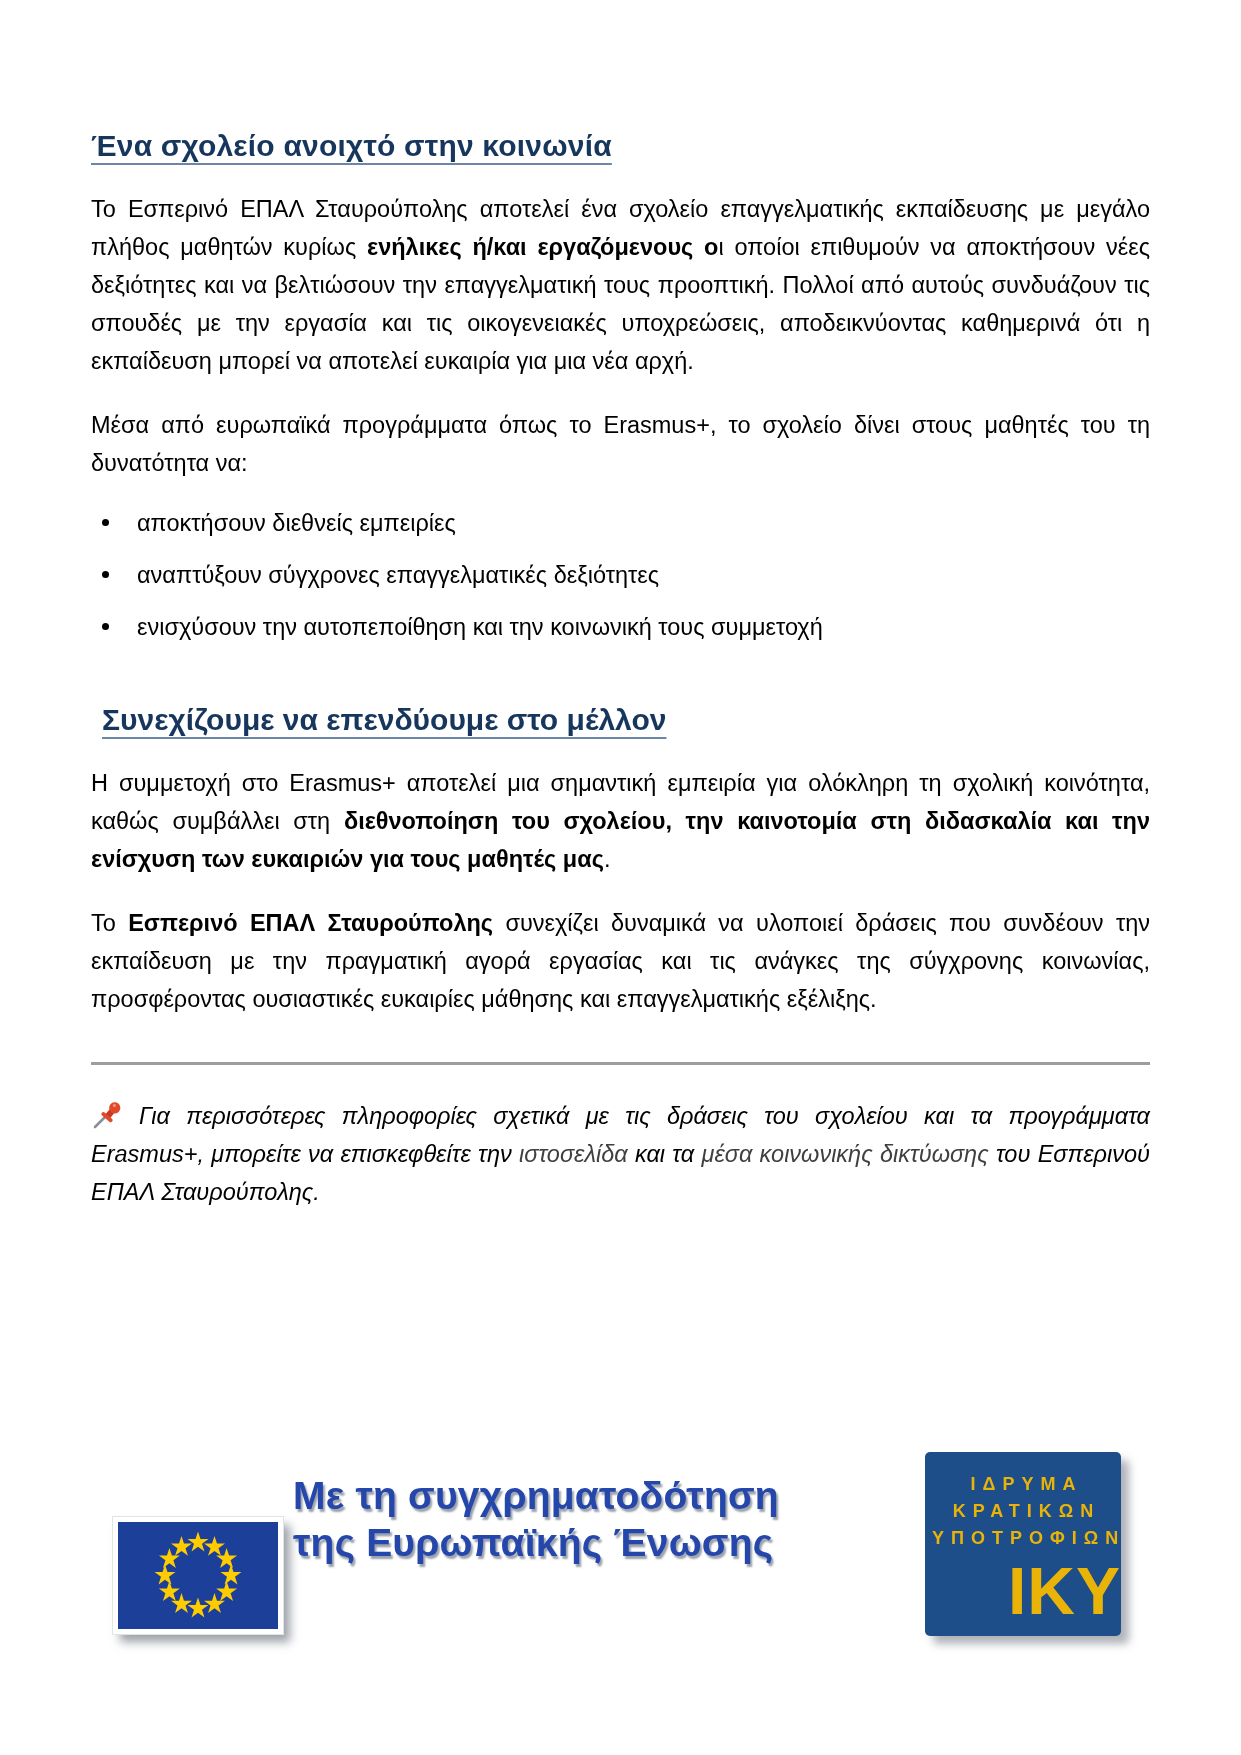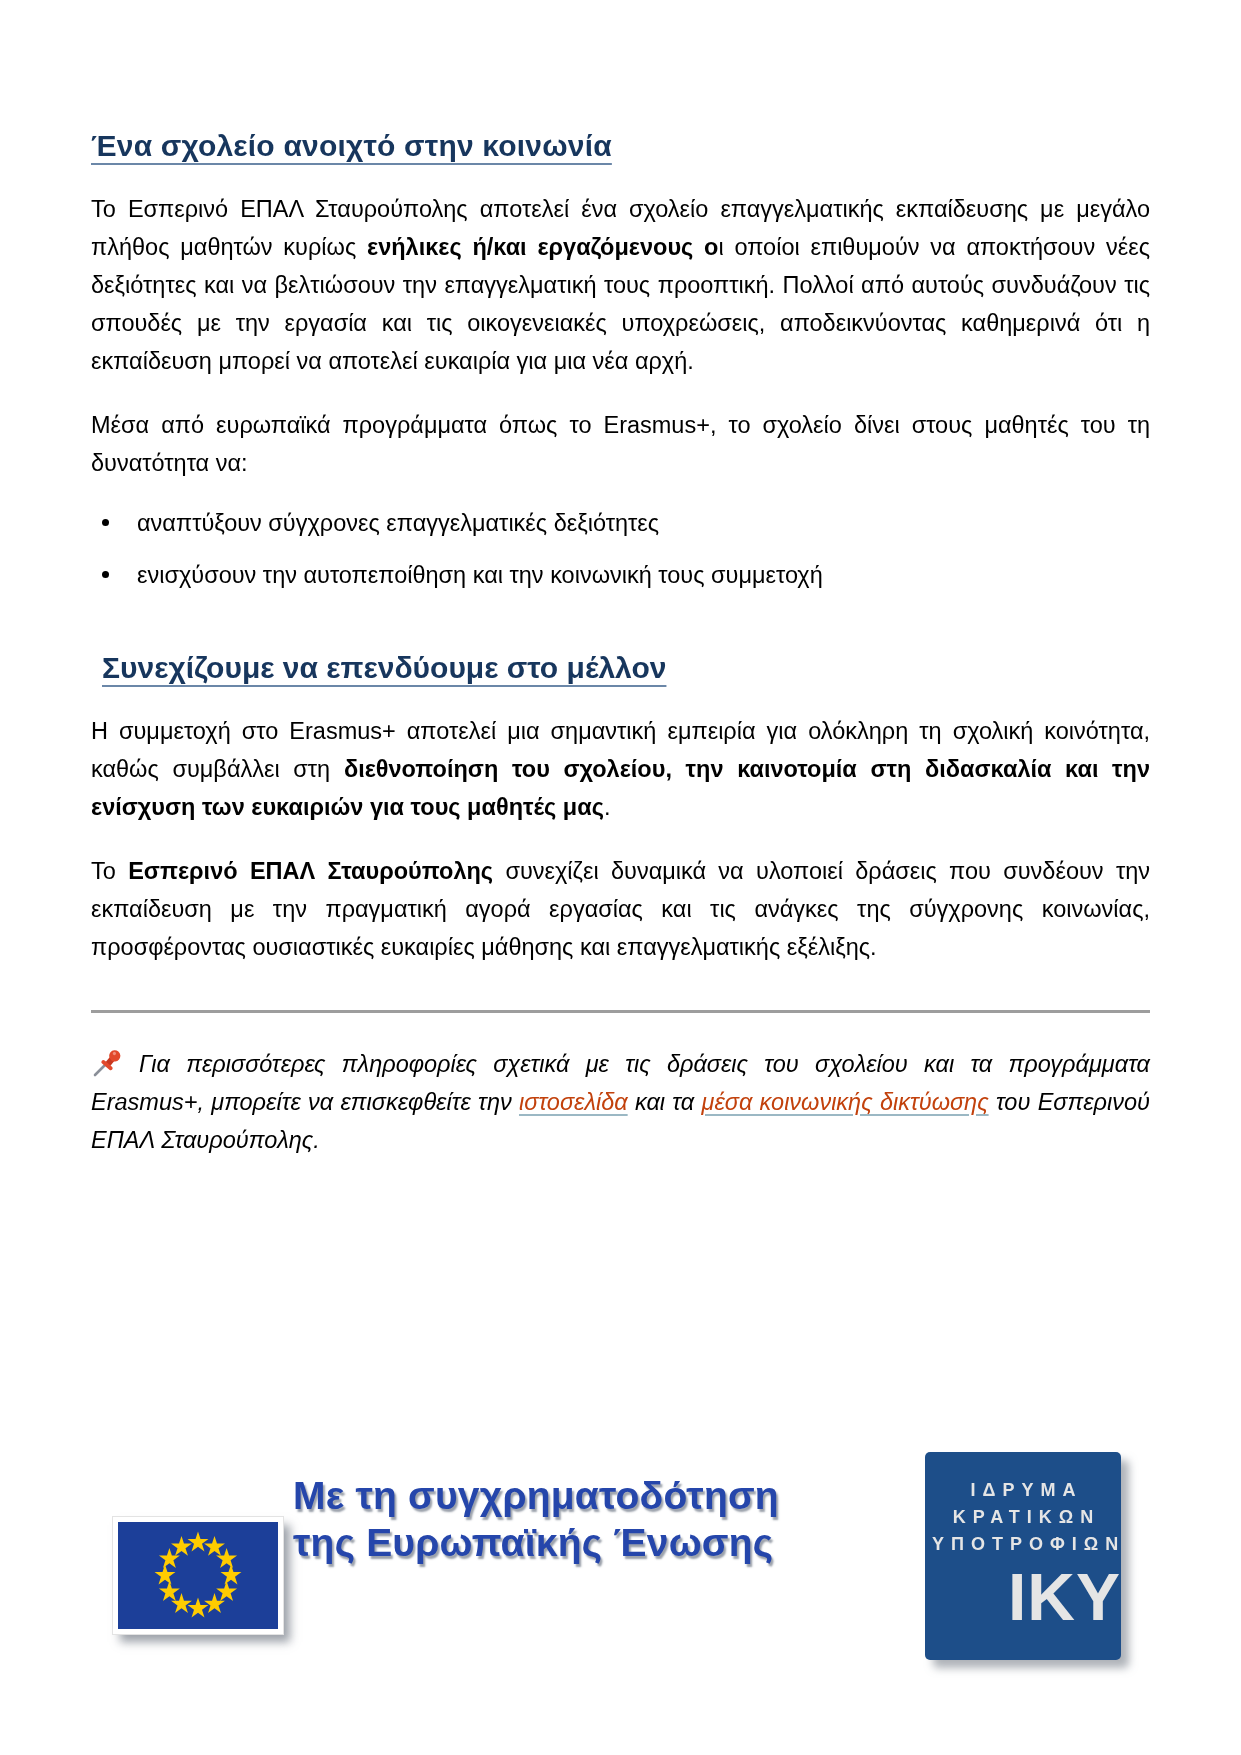--- a/index.html
+++ b/index.html
@@ -60,22 +60,21 @@
     font-style:italic;
     margin:0;
   }
   .pin-wrap{
     display:inline-block;
     width:34px;height:30px;
     vertical-align:-6px;
     margin-right:14px;
   }
   a.doc-link{
-    color:#c2410c;
-    text-decoration:underline;
+    color:#404040;
     text-decoration-color:#9bb8c4;
     text-decoration-thickness:2px;
     text-underline-offset:4px;
     cursor:pointer;
   }
   
   .eu-flag{
     position:absolute;left:113px;top:1517px;
     width:160px;height:107px;
     background:#1c3f99;
@@ -87,28 +86,28 @@
     position:absolute;left:293px;top:1472px;
     font-size:39px;line-height:47px;
     font-weight:700;
     color:#2546ab;
     text-shadow:2px 3px 2px rgba(120,128,142,.75);
     letter-spacing:.2px;
     white-space:nowrap;
   }
   .iky{
     position:absolute;left:925px;top:1452px;
-    width:196px;height:208px;
+    width:196px;height:184px;
     background:#1d4e89;
     border-radius:5px;
     box-shadow:8px 8px 8px rgba(110,116,128,.55);
-    color:#e5e5e5;
+    color:#eab308;
     text-align:center;
     box-sizing:border-box;
-    padding-top:25px;
+    padding-top:19px;
   }
   .iky-line{
     font-size:18px;line-height:27px;
     font-weight:700;
     letter-spacing:7px;
     text-indent:7px;
   }
   .iky-acronym{
     font-size:66px;line-height:70px;
     font-weight:700;
@@ -123,20 +122,21 @@
 <div class="page">
   <div class="content">
 
     <h1 class="doc-h">Ένα σχολείο ανοιχτό στην κοινωνία</h1>
 
     <p class="body"><span>Το Εσπερινό ΕΠΑΛ Σταυρούπολης αποτελεί ένα σχολείο επαγγελματικής εκπαίδευσης με μεγάλο πλήθος μαθητών κυρίως </span><span style="font-weight: 700;">ενήλικες ή/και εργαζόμενους ο</span><span>ι οποίοι επιθυμούν να αποκτήσουν νέες δεξιότητες και να βελτιώσουν την επαγγελματική τους προοπτική. Πολλοί από αυτούς συνδυάζουν τις σπουδές με την εργασία και τις οικογενειακές υποχρεώσεις, αποδεικνύοντας καθημερινά ότι η εκπαίδευση μπορεί να αποτελεί ευκαιρία για μια νέα αρχή.</span></p>
 
     <p class="body">Μέσα από ευρωπαϊκά προγράμματα όπως το Erasmus+, το σχολείο δίνει στους μαθητές του τη δυνατότητα να:</p>
 
     <ul class="bullets">
+      <li>αποκτήσουν διεθνείς εμπειρίες</li>
       <li>αναπτύξουν σύγχρονες επαγγελματικές δεξιότητες</li>
       <li>ενισχύσουν την αυτοπεποίθηση και την κοινωνική τους συμμετοχή</li>
     </ul>
 
     <h2 class="doc-h">Συνεχίζουμε να επενδύουμε στο μέλλον</h2>
 
     <p class="body"><span>Η συμμετοχή στο Erasmus+ αποτελεί μια σημαντική εμπειρία για ολόκληρη τη σχολική κοινότητα, καθώς συμβάλλει στη </span><span style="font-weight: 700;">διεθνοποίηση του σχολείου, την καινοτομία στη διδασκαλία και την ενίσχυση των ευκαιριών για τους μαθητές μας</span><span>.</span></p>
 
     <p class="body"><span>Το </span><span style="font-weight: 700;">Εσπερινό ΕΠΑΛ Σταυρούπολης</span><span> συνεχίζει δυναμικά να υλοποιεί δράσεις που συνδέουν την εκπαίδευση με την πραγματική αγορά εργασίας και τις ανάγκες της σύγχρονης κοινωνίας, προσφέροντας ουσιαστικές ευκαιρίες μάθησης και επαγγελματικής εξέλιξης.</span></p>
 

